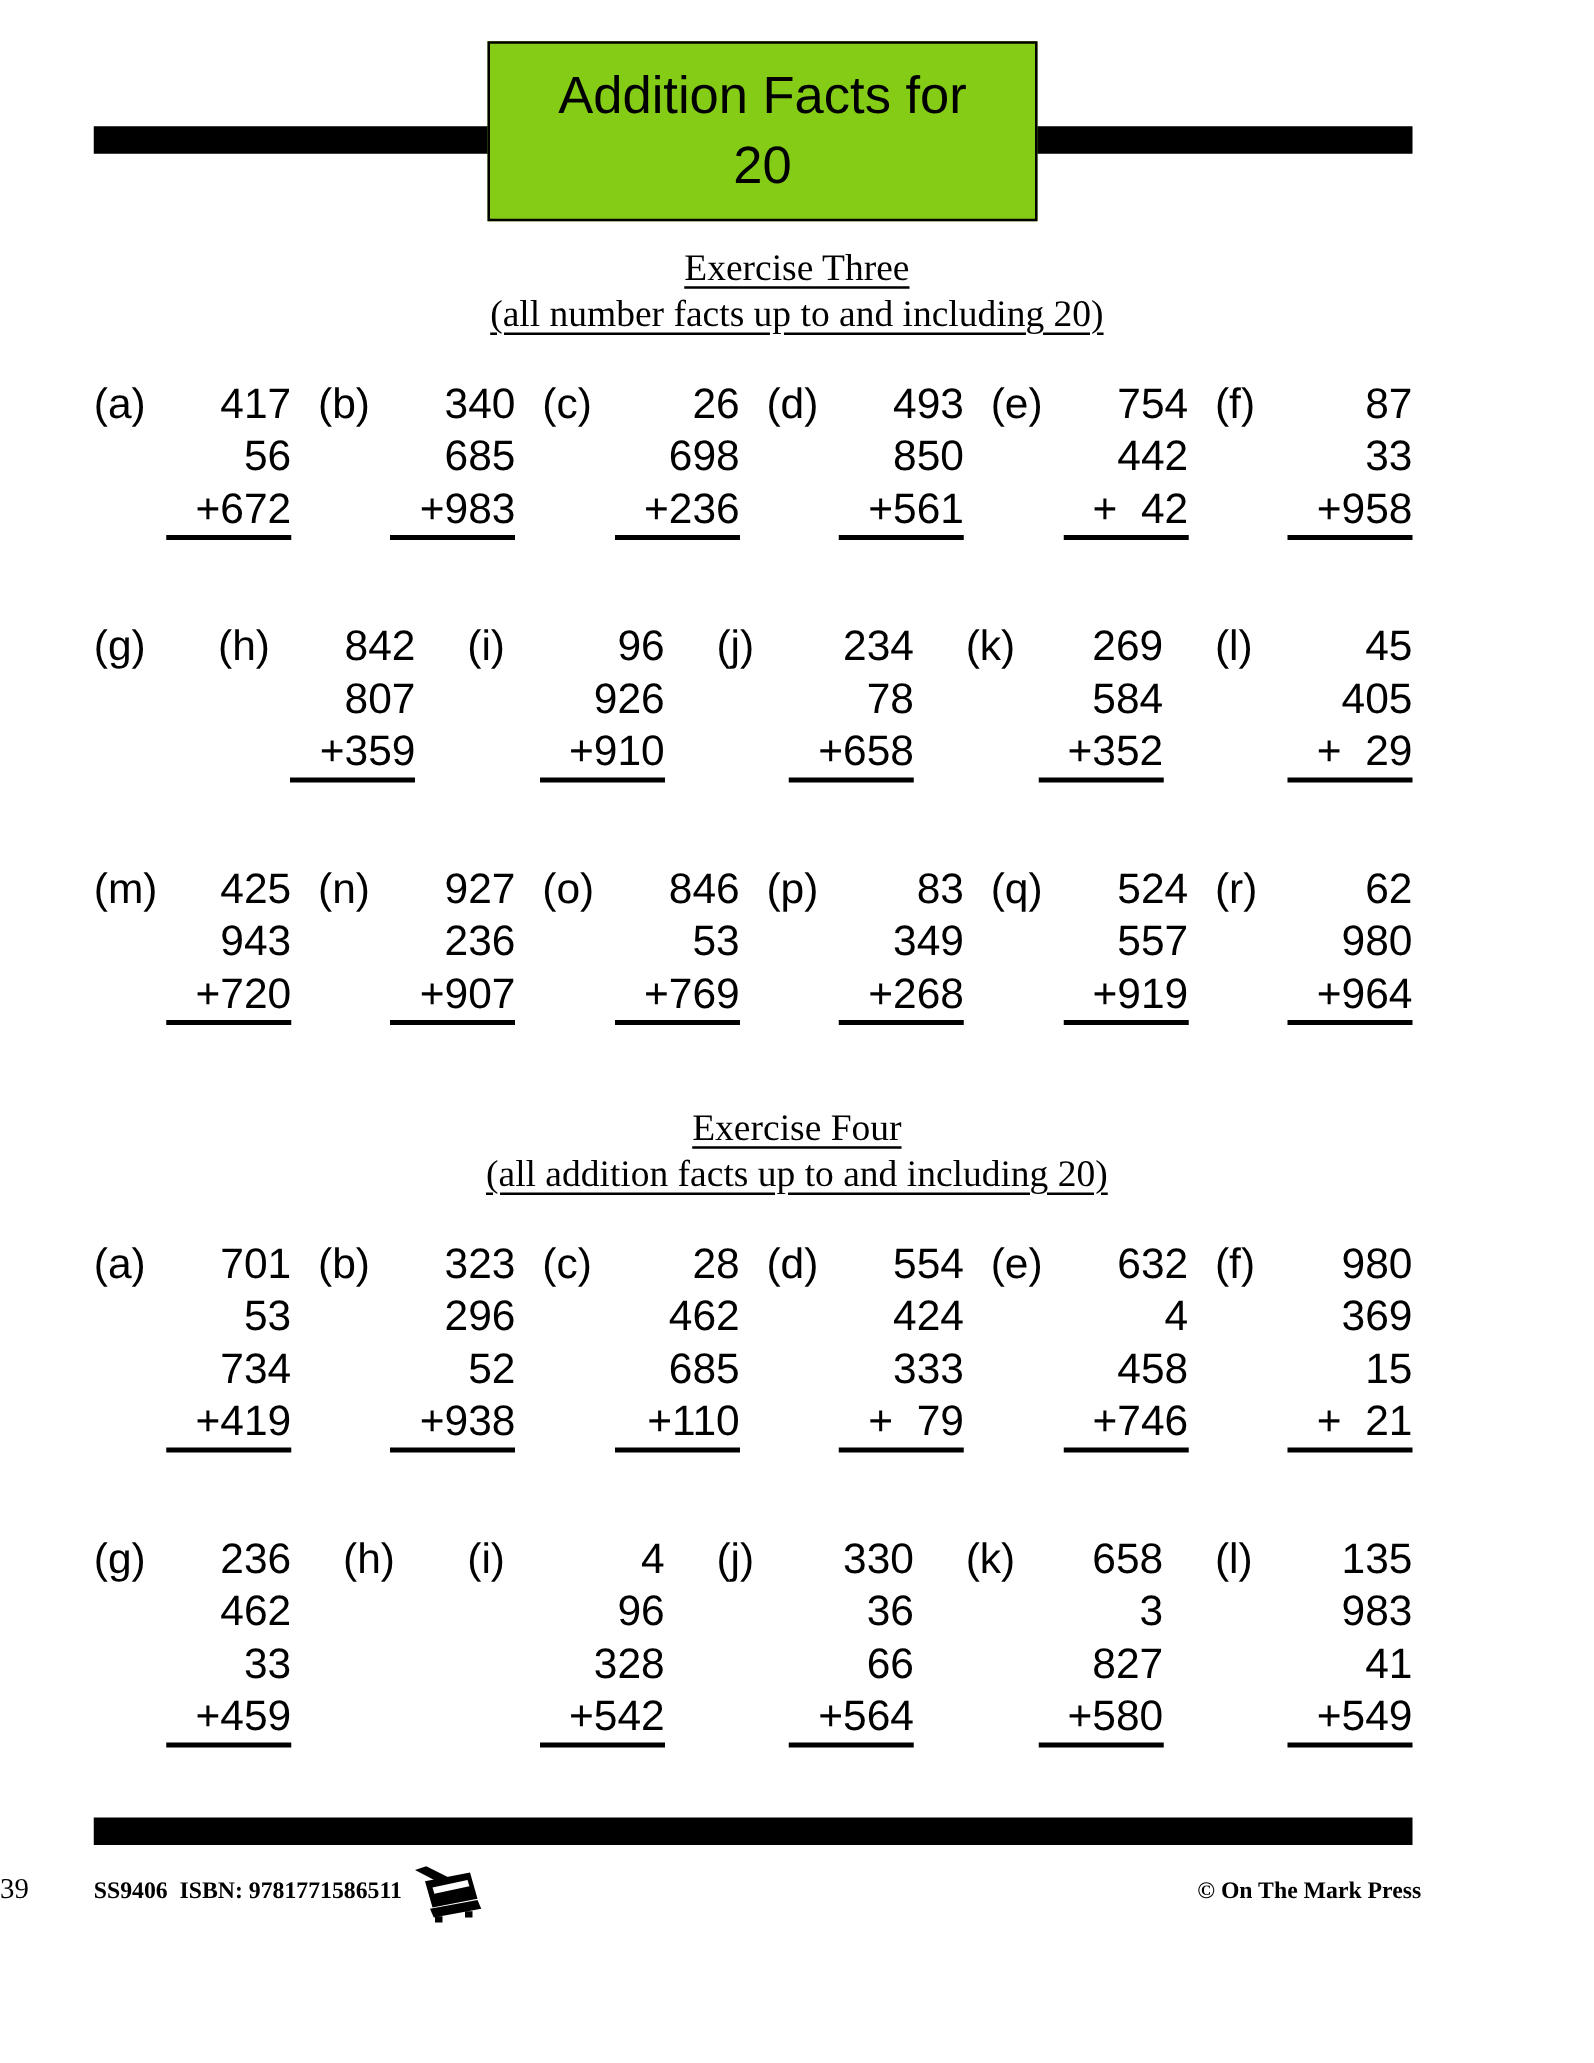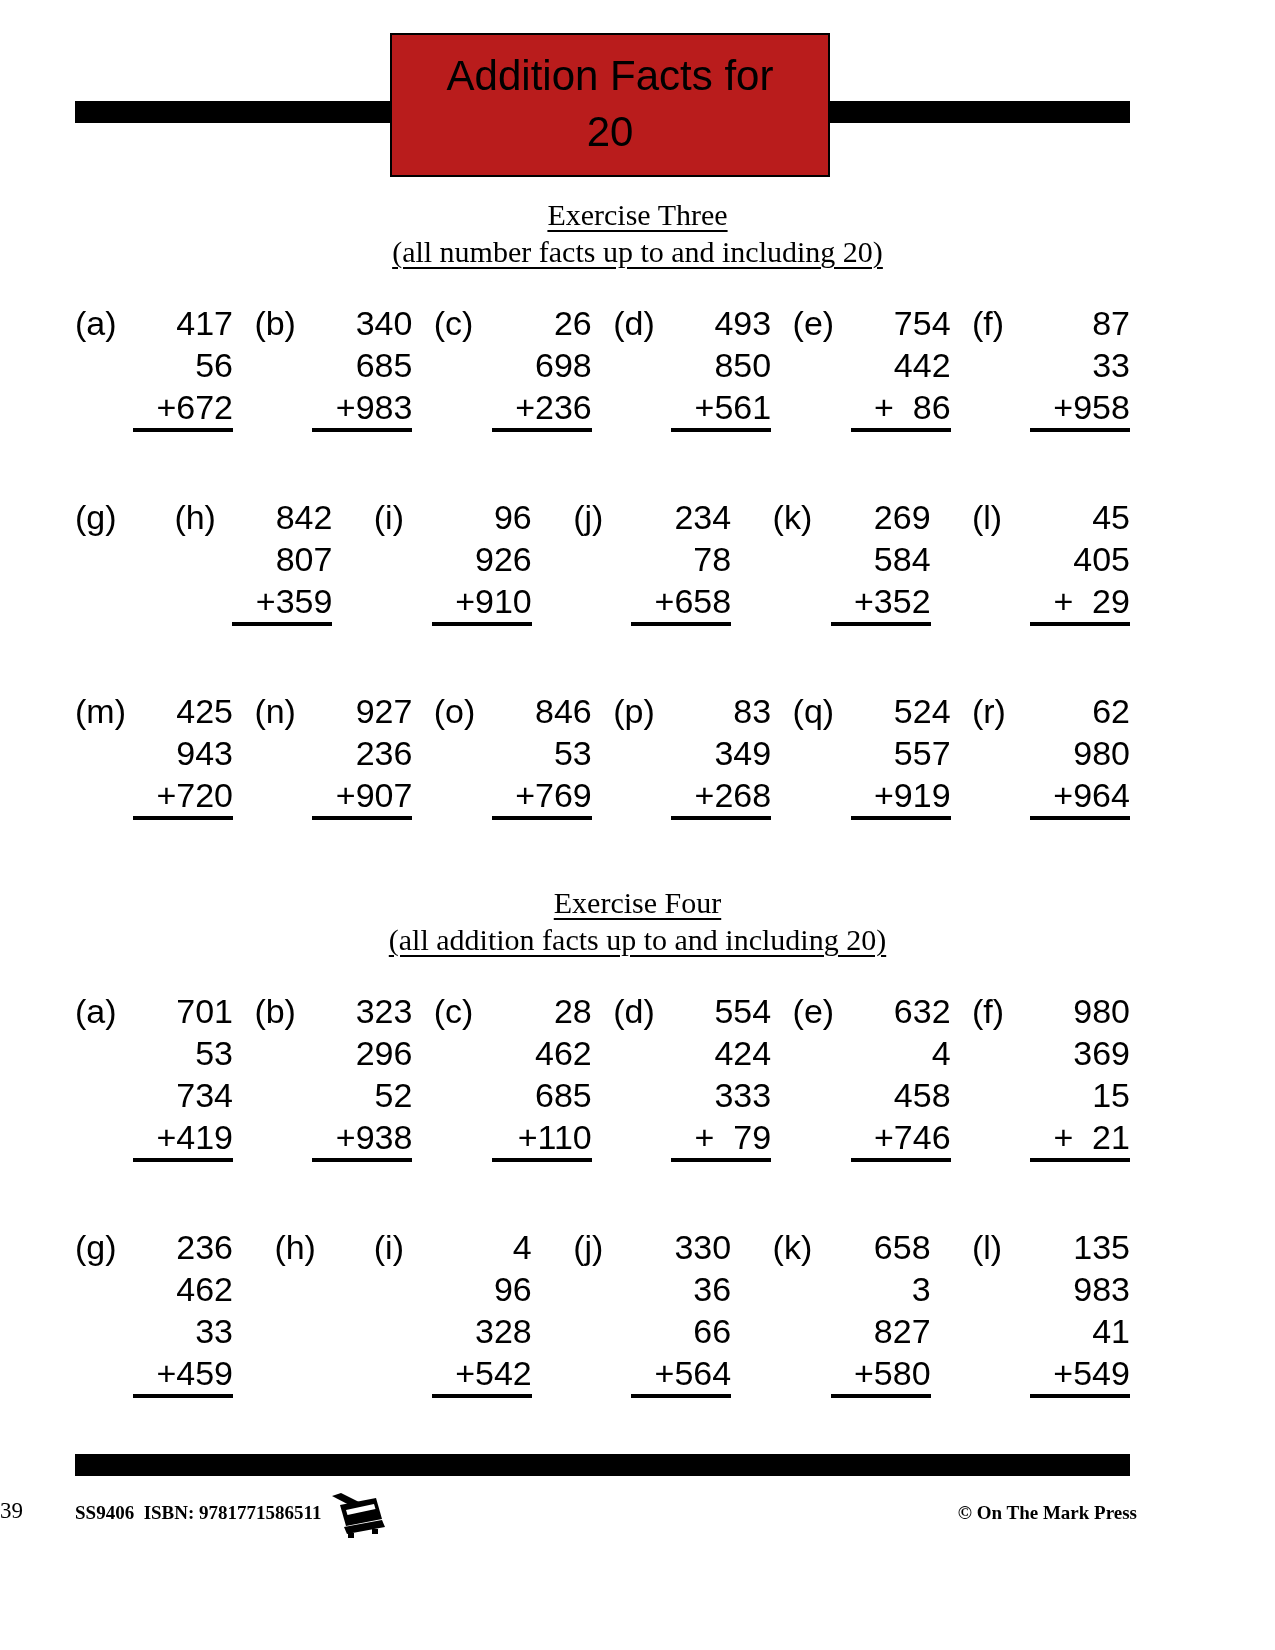--- a/index.html
+++ b/index.html
@@ -19,21 +19,21 @@
   .top-bar {
     position: absolute;
     top: 101px; left: 75px; right: 145px;
     height: 22px;
     background: #000;
   }
   .title-box {
     position: absolute;
     top: 33px; left: 390px;
     width: 440px;
-    background: #b91c1c;
+    background: #84cc16;
     border: 2px solid #000;
     text-align: center;
     font-size: 42px;
     line-height: 56px;
     padding: 13px 0 15px 0;
   }
 
   
   .ex-heading, .ex-subheading {
     text-align: center;
@@ -162,21 +162,21 @@
               <div class="num">493</div>
               <div class="num">850</div>
               <div class="num last">+561</div>
             </div>
           </div>
           <div class="prob">
             <span class="prob-label">(e)</span>
             <div class="nums">
               <div class="num">754</div>
               <div class="num">442</div>
-              <div class="num last">+  86</div>
+              <div class="num last">+  42</div>
             </div>
           </div>
           <div class="prob">
             <span class="prob-label">(f)</span>
             <div class="nums">
               <div class="num">87</div>
               <div class="num">33</div>
               <div class="num last">+958</div>
             </div>
           </div>

